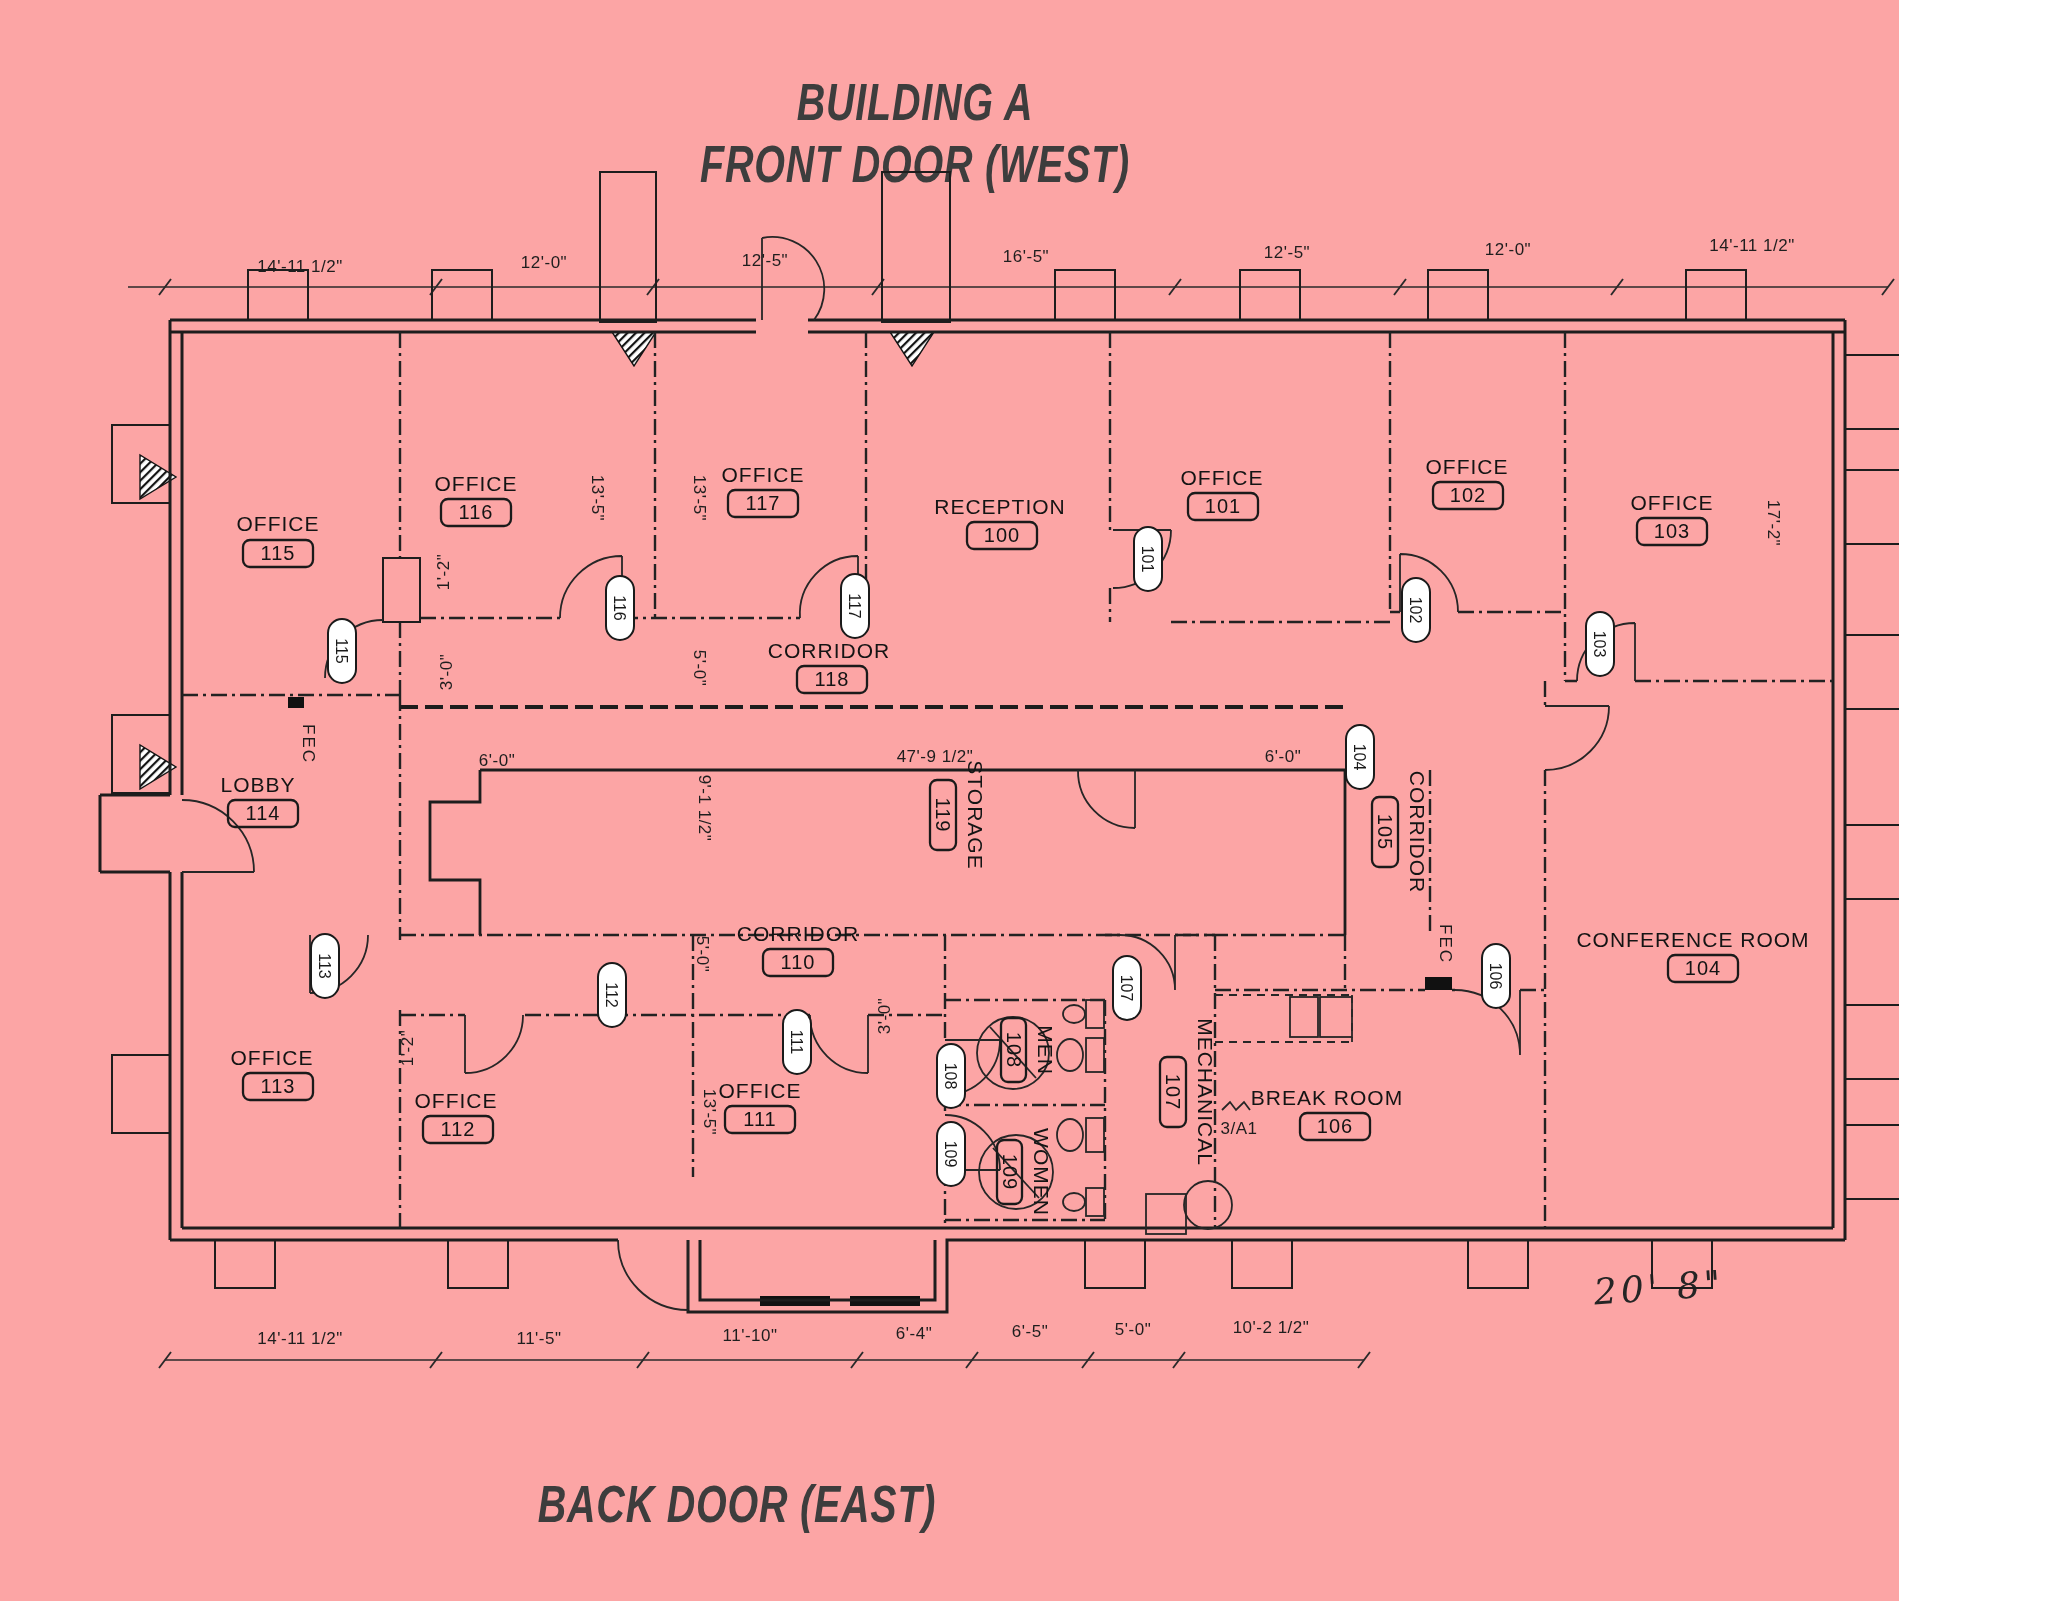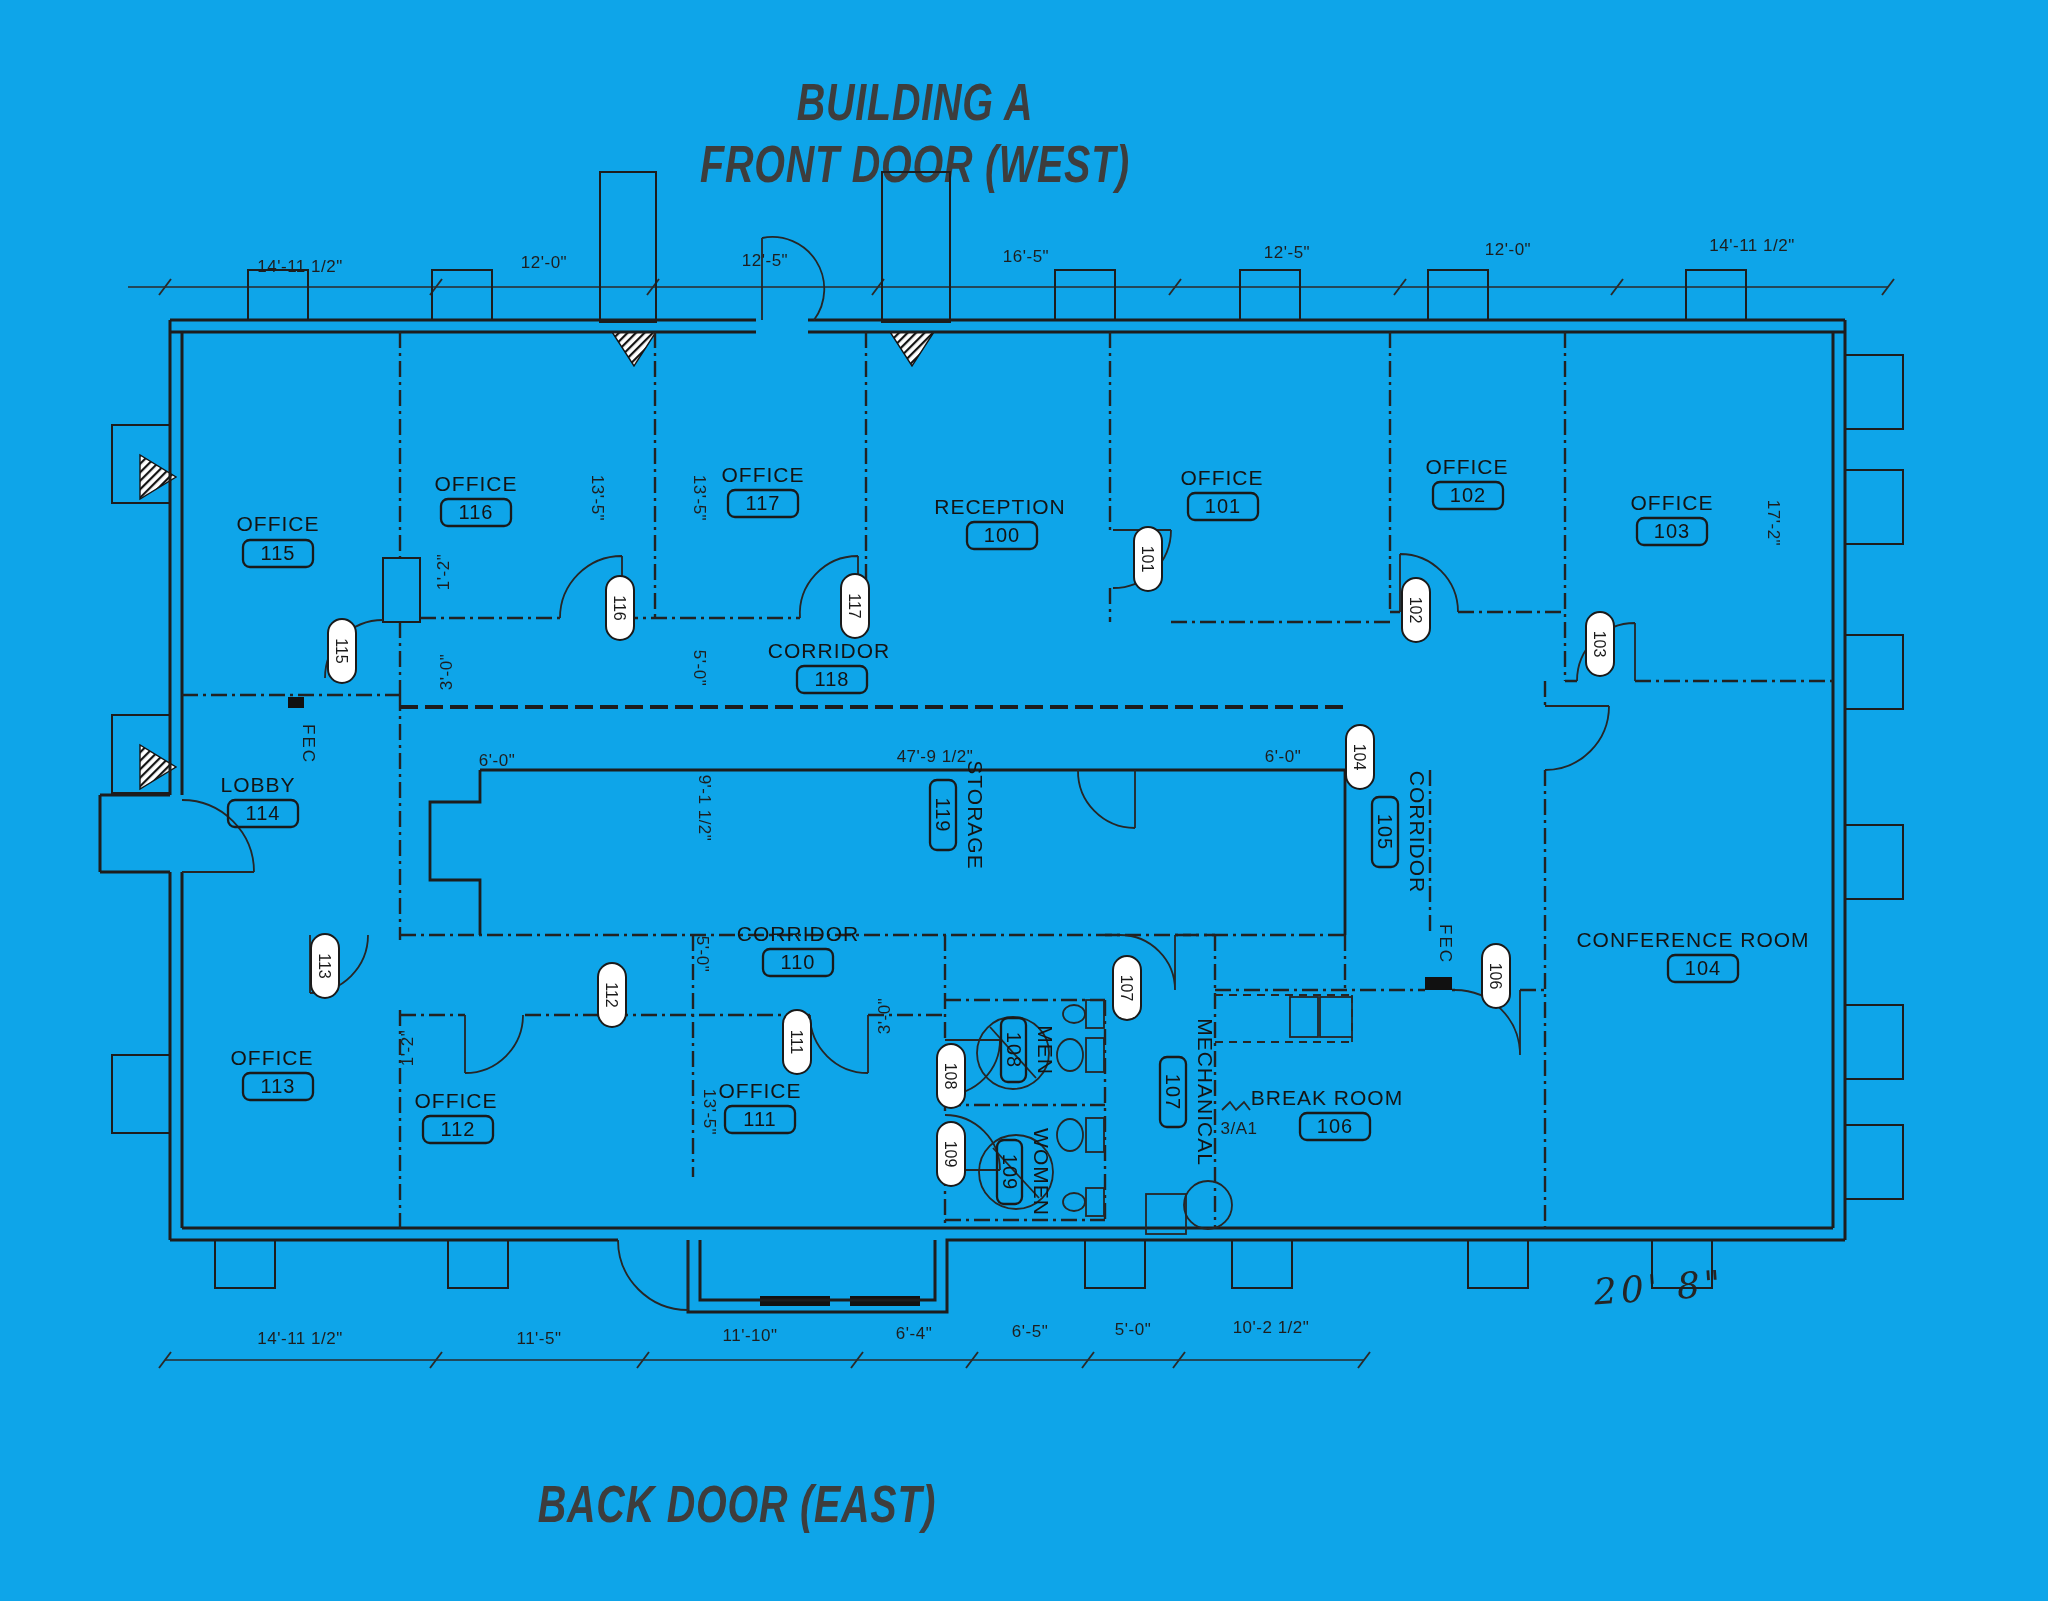--- a/index.html
+++ b/index.html
@@ -1,16 +1,16 @@
 <!DOCTYPE html>
 <html><head>
 <meta charset="utf-8">
 <style>
   html,body{margin:0;padding:0;background:#ffffff;}
-  .page{position:relative;width:2048px;height:1601px;background:#0ea5e9;overflow:hidden;}
+  .page{position:relative;width:1899px;height:1601px;background:#fca5a5;overflow:hidden;}
   svg{display:block;}
   text{font-family:"Liberation Sans",sans-serif;fill:#161616;}
   .ttl{font-weight:bold;font-style:italic;fill:#3d3d3d;font-size:52px;letter-spacing:1px;}
   .rm{font-size:21px;letter-spacing:1px;fill:#141414;}
   .tg{font-size:20px;letter-spacing:1px;fill:#141414;}
   .dim{font-size:17px;letter-spacing:.5px;fill:#1e1e1e;}
   .ovt{font-size:16px;fill:#1a1a1a;}
   .fec{font-size:17px;letter-spacing:2px;fill:#1a1a1a;}
   .hand{font-family:"DejaVu Serif",serif;font-style:italic;font-size:36px;fill:#252525;letter-spacing:4px;}
   .wall{stroke:#1d1d1d;stroke-width:3;fill:none;}

